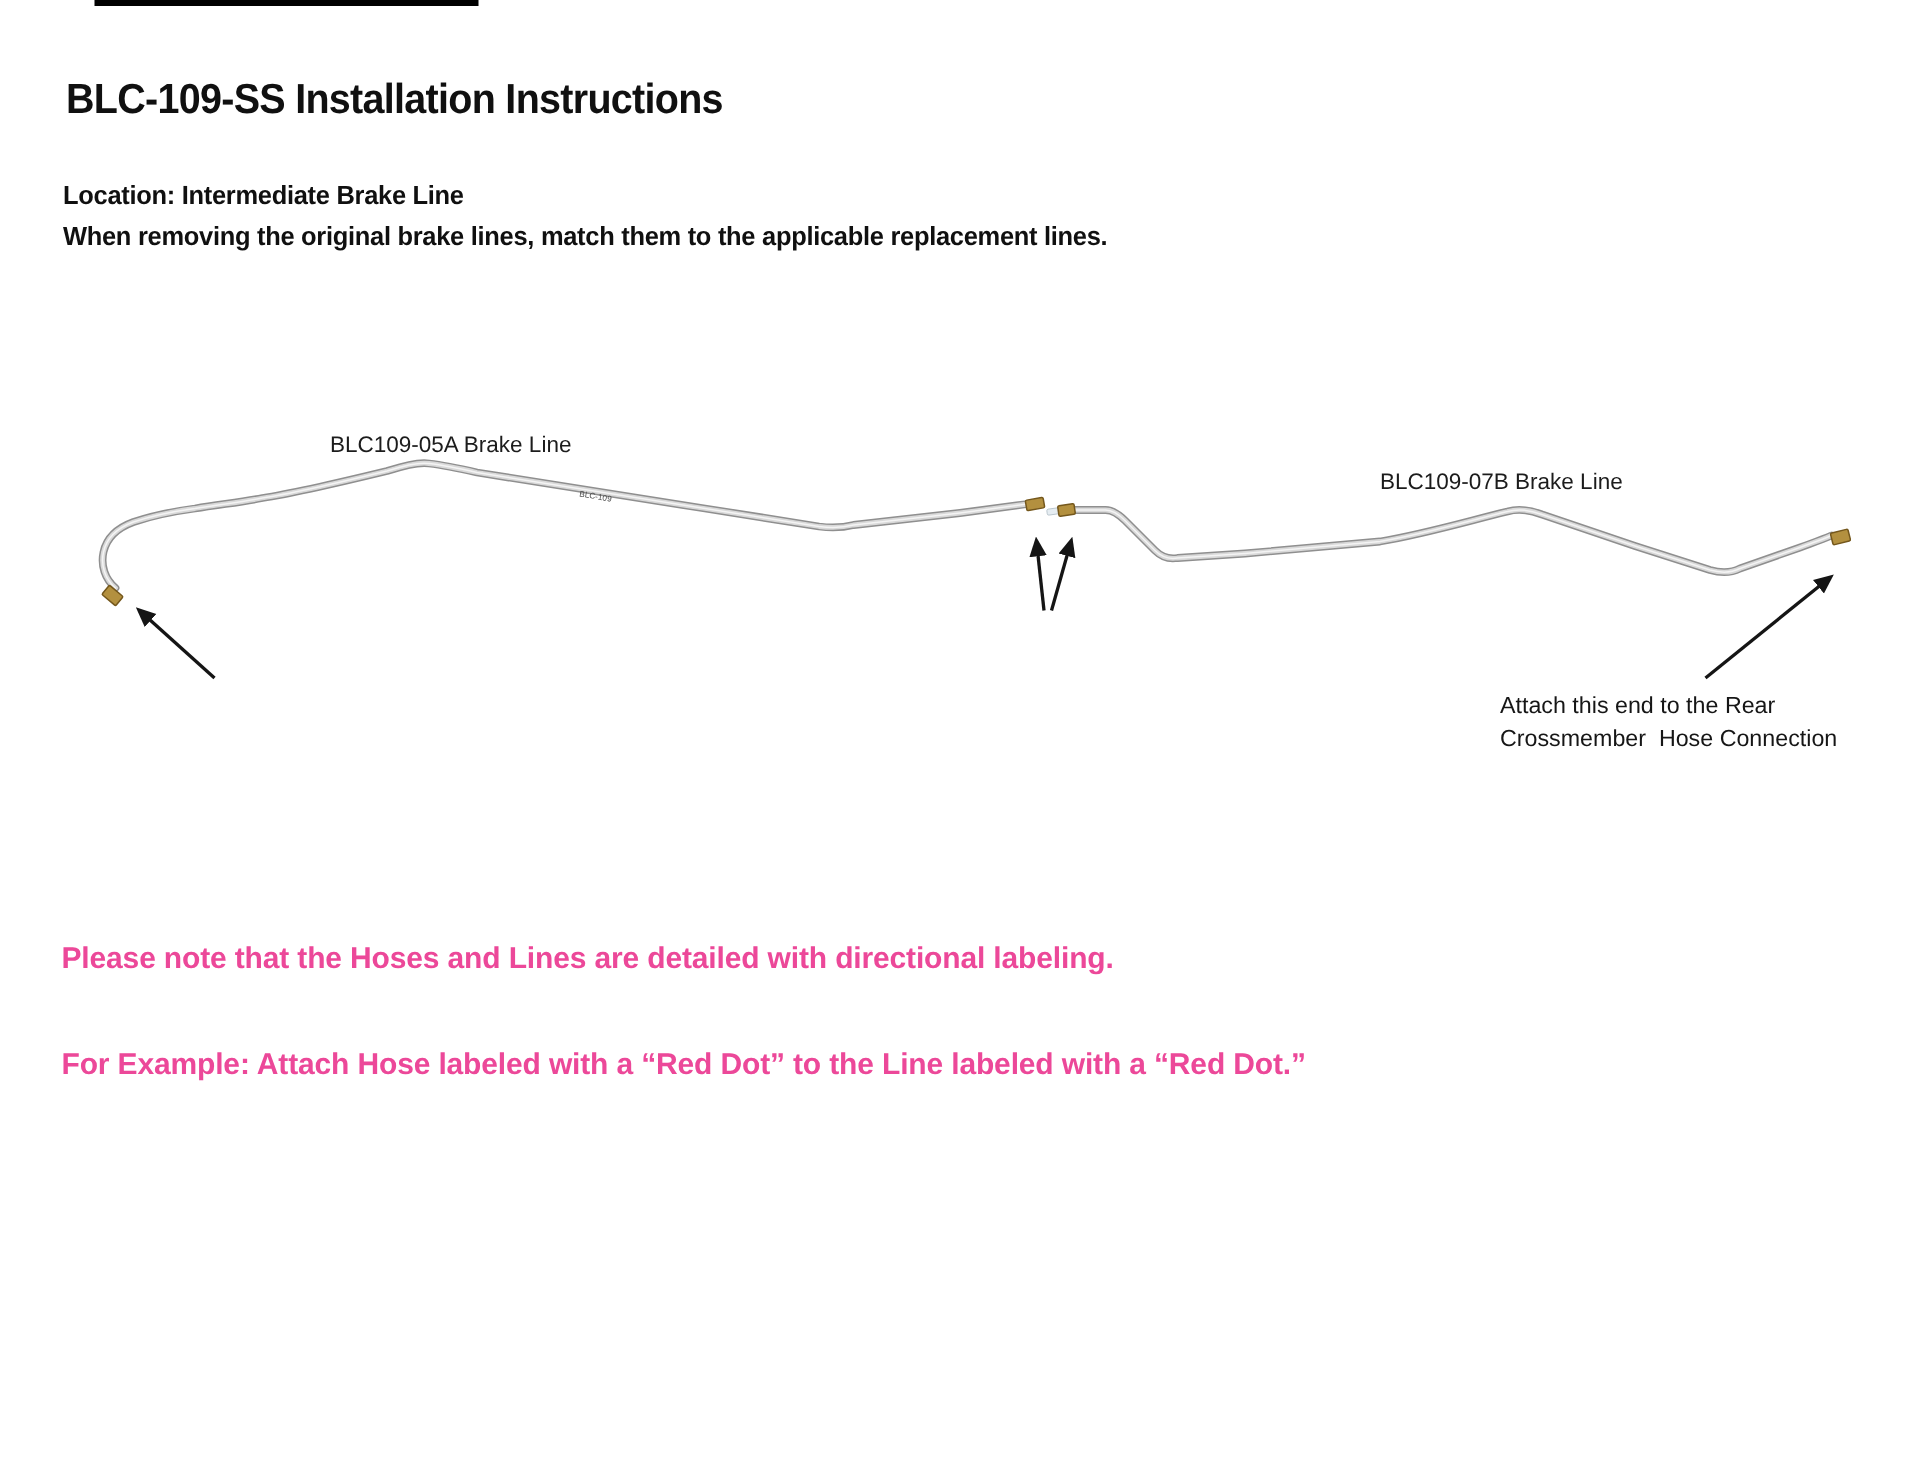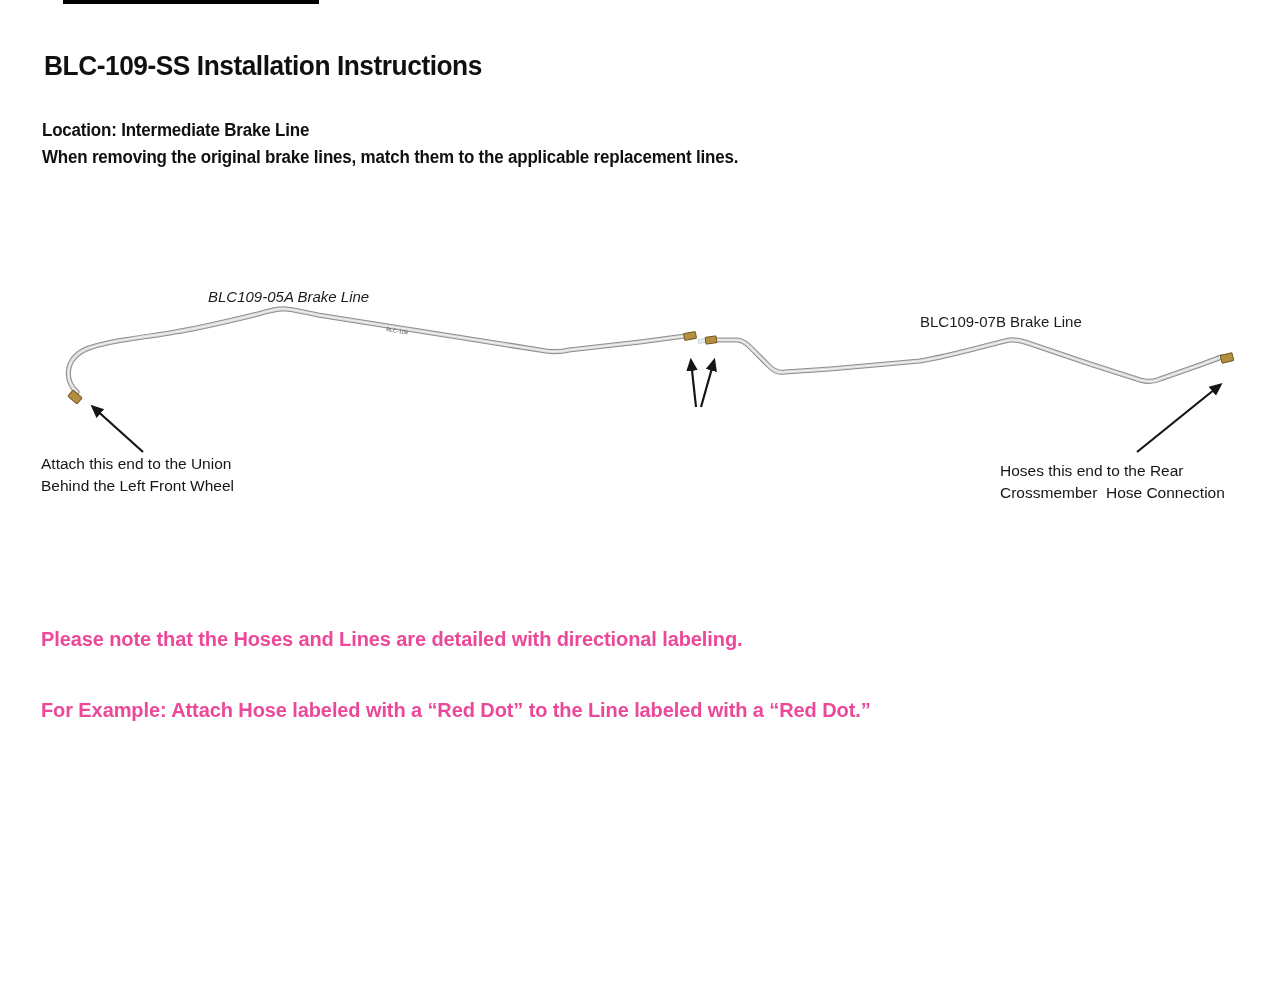--- a/index.html
+++ b/index.html
@@ -13,21 +13,21 @@
     font-size:28px;font-weight:700;letter-spacing:-0.5px;white-space:nowrap;
     transform:scaleX(0.94);transform-origin:left top;color:#101010;
   }
   .intro{
     position:absolute;left:42px;top:117px;
     font-size:17.5px;font-weight:700;line-height:27px;white-space:nowrap;
     letter-spacing:-0.2px;transform:scaleX(0.97);transform-origin:left top;color:#101010;
   }
   .diagram{position:absolute;left:0;top:0;width:1280px;height:989px;}
   .diag-label{position:absolute;font-size:15px;color:#1c1c1c;white-space:nowrap;}
-  #label-a{left:208px;top:288px;font-style:italic;}
+  #label-a{left:220px;top:288px;}
   #label-b{left:920px;top:313px;}
   .note{position:absolute;font-size:15.5px;line-height:22px;color:#161616;white-space:pre-wrap;}
   #note-left{left:41px;top:453px;}
   #note-mid{left:614px;top:410px;width:150px;text-align:center;}
   #note-right{left:1000px;top:460px;}
   .footer{
     position:absolute;left:41px;top:581px;
     font-size:20px;font-weight:700;line-height:23.5px;letter-spacing:-0.1px;color:#ec4899;
     white-space:pre-wrap;
   }
@@ -87,23 +87,21 @@
       <line x1="143" y1="452" x2="93" y2="407" marker-end="url(#arrowhead)"></line>
       <line x1="696" y1="407" x2="691" y2="361" marker-end="url(#arrowhead)"></line>
       <line x1="701" y1="407" x2="714" y2="361" marker-end="url(#arrowhead)"></line>
       <line x1="1137" y1="452" x2="1220" y2="385" marker-end="url(#arrowhead)"></line>
     </g>
   </svg>
 
   <div class="diag-label" id="label-a">BLC109-05A Brake Line</div>
   <div class="diag-label" id="label-b">BLC109-07B Brake Line</div>
 
-  <div class="note" id="note-left">Attach this end to the Union
-Behind the Left Front Wheel</div>
-  <div class="note" id="note-right">Hoses this end to the Rear
+  <div class="note" id="note-right">Attach this end to the Rear
 Crossmember  Hose Connection</div>
 
   <div class="footer">
     <div>Please note that the Hoses and Lines are detailed with directional labeling.</div>
     <div>For Example: Attach Hose labeled with a “Red Dot” to the Line labeled with a “Red Dot.”</div>
   </div>
 
 </div>
 
 </body></html>

